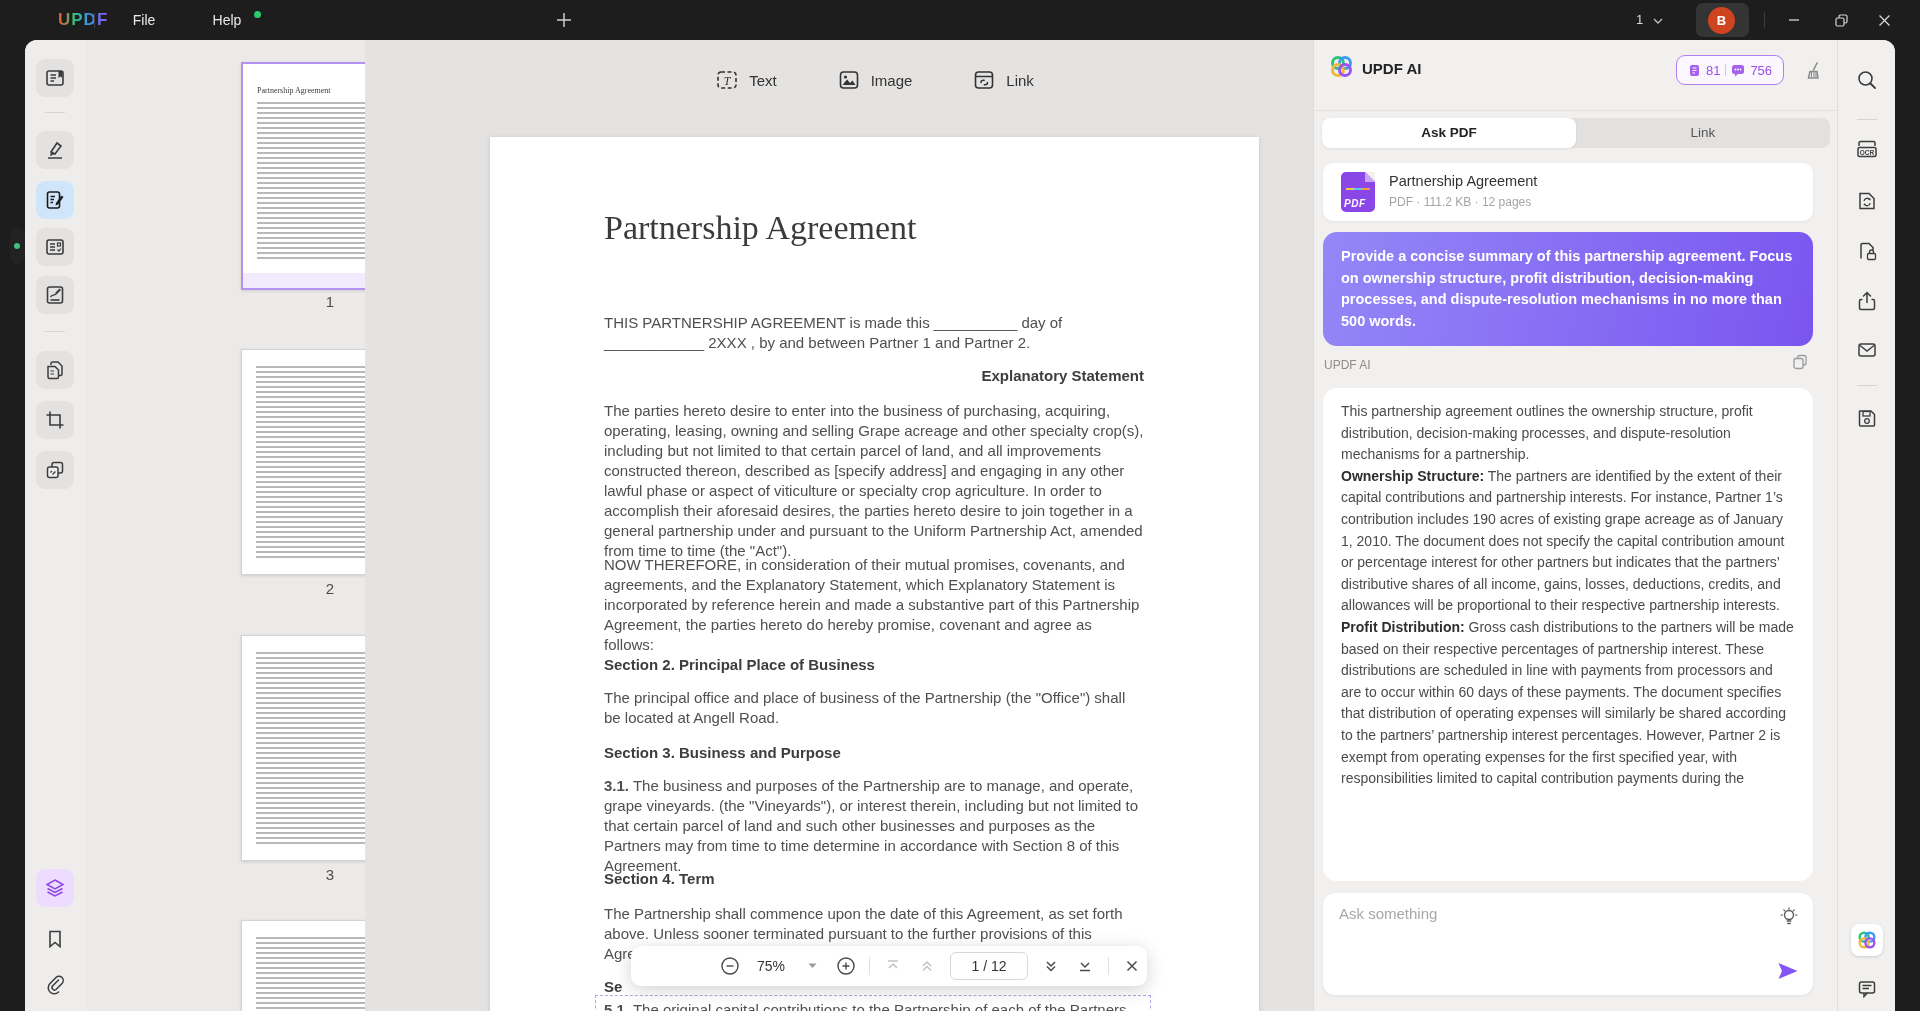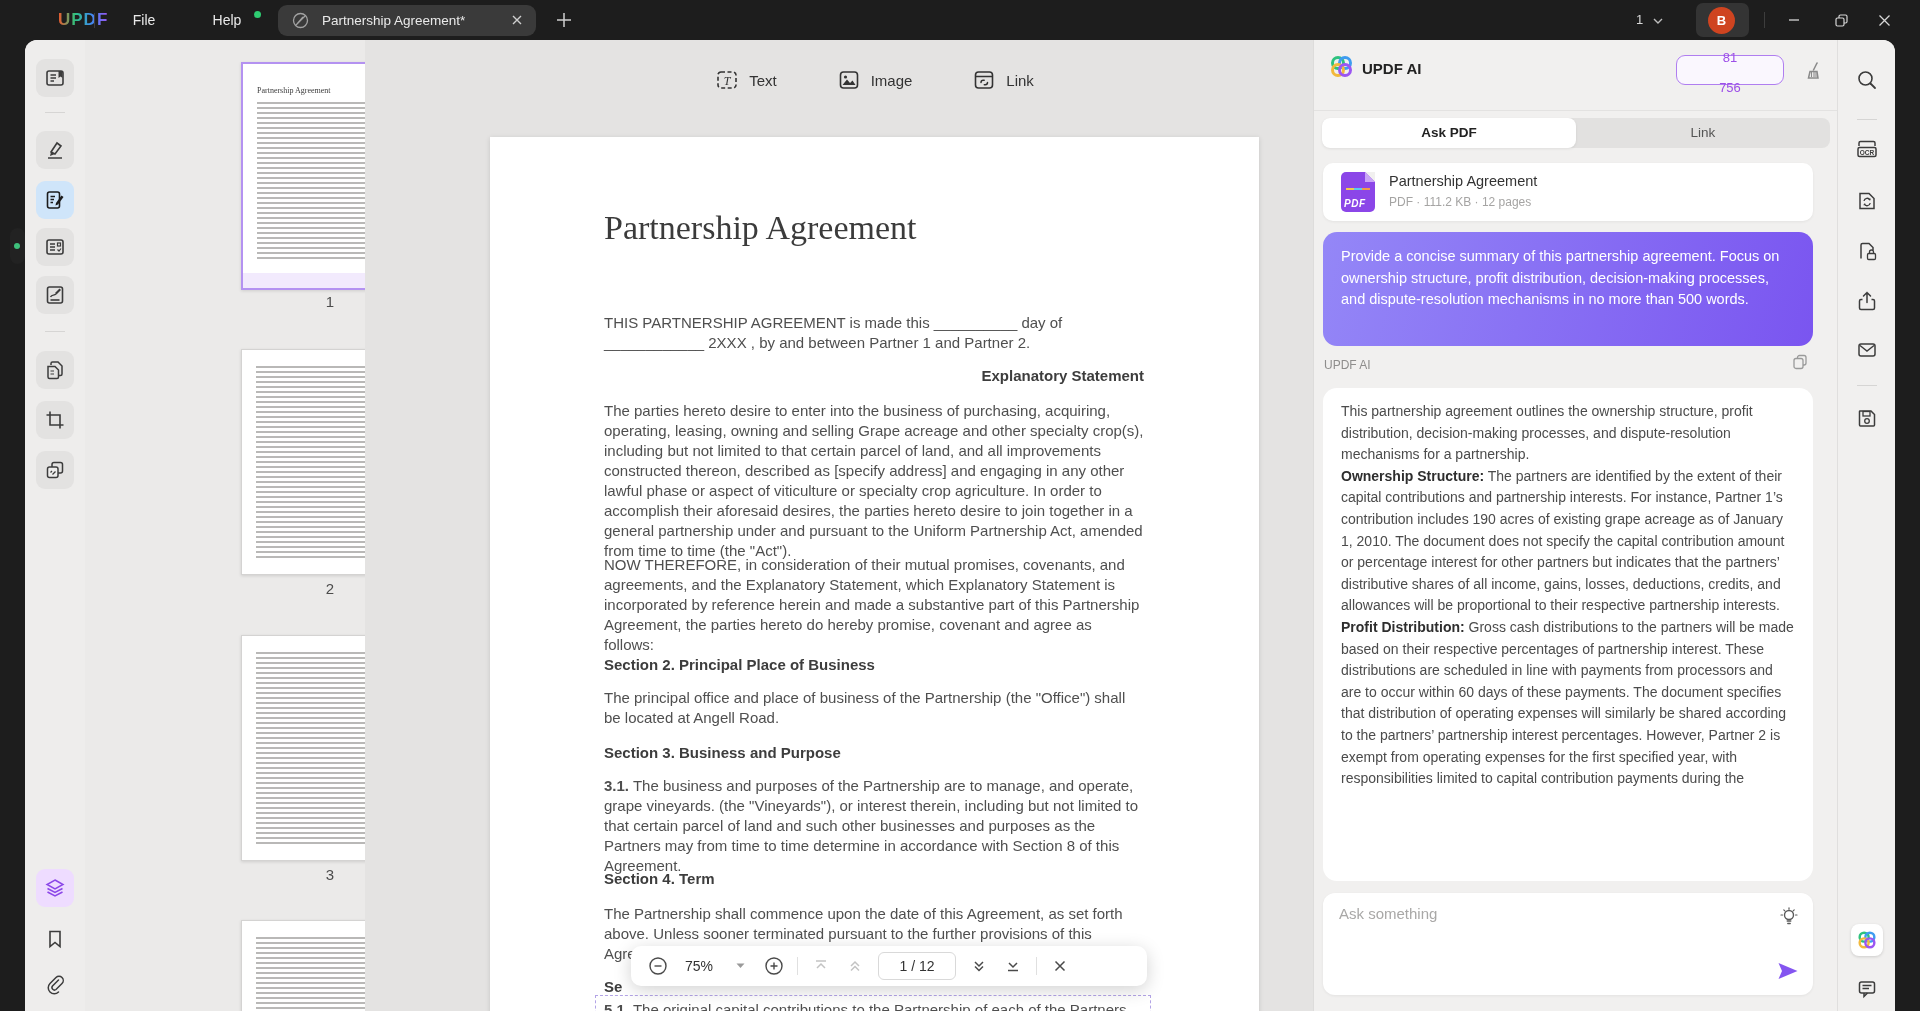--- a/index.html
+++ b/index.html
@@ -52,49 +52,49 @@
   .doc-tool{display:flex;align-items:center;gap:10px;color:#333;font-size:15px;cursor:pointer;}
   .page{position:absolute;left:125px;top:97px;width:769px;height:914px;background:#fff;box-shadow:0 1px 5px rgba(0,0,0,.13);}
   .doc-title{position:absolute;left:114px;top:72px;font-family:"Liberation Serif",serif;font-size:34px;color:#3b3b3b;}
   .doc-block{position:absolute;left:114px;width:540px;font-size:15px;line-height:20px;color:#4f4f4f;}
   .doc-h{font-weight:bold;color:#3d3d3d;}
   .doc-center{text-align:right;}
   .dashed-box{position:absolute;left:105px;top:858px;width:556px;height:40px;border:1px dashed #b3a4e6;padding:4px 8px;box-sizing:border-box;
               font-size:15px;line-height:20px;color:#4f4f4f;}
   
   .zoombar{position:absolute;left:266px;top:906px;width:516px;height:40px;background:#fff;border-radius:10px;
-           box-shadow:0 4px 18px rgba(0,0,0,.18);display:flex;align-items:center;padding:0 16px;box-sizing:border-box;gap:12px;}
+           box-shadow:0 4px 18px rgba(0,0,0,.18);display:flex;align-items:center;padding:0 4px;box-sizing:border-box;gap:12px;justify-content:flex-end;}
   .zoombar .zsep{width:1px;height:18px;background:#e0e0e0;}
   .zoom-level{font-size:14px;color:#333;min-width:36px;text-align:center;}
   .pagebox{border:1px solid #d9d9d9;border-radius:6px;width:76px;height:26px;line-height:26px;text-align:center;font-size:14px;color:#333;}
   .zicon{display:flex;align-items:center;justify-content:center;width:22px;height:22px;}
   
   .ai-panel{position:absolute;left:1288px;top:0;width:524px;height:971px;background:#f1f0ef;border-left:1px solid #dddcdb;}
   .ai-header{position:absolute;left:0;top:0;width:524px;height:70px;}
   .ai-logo{position:absolute;left:14px;top:13px;}
   .ai-title{position:absolute;left:48px;top:20px;font-size:15px;font-weight:bold;color:#222;}
   .usage-badge{position:absolute;left:362px;top:15px;width:106px;height:28px;border:1.5px solid #b07ef0;border-radius:9px;
-               display:flex;align-items:center;justify-content:center;gap:5px;font-size:13px;color:#9d4fe8;background:#faf7fe;flex-direction:column;}
+               display:flex;align-items:center;justify-content:center;gap:5px;font-size:13px;color:#9d4fe8;background:#faf7fe;}
   .usage-badge .usep{width:1px;height:12px;background:#d9c2f5;}
   .broom{position:absolute;left:490px;top:20px;}
   .ai-hdiv{position:absolute;left:0;top:70px;width:524px;height:1px;background:#e3e2e1;}
   .ai-tabs{position:absolute;left:8px;top:78px;width:508px;height:30px;background:#e2e1e0;border-radius:8px;display:flex;}
   .ai-tab{flex:1;text-align:center;line-height:30px;font-size:13.5px;color:#555;cursor:pointer;}
   .ai-tab.active{background:#fff;border-radius:8px;color:#222;font-weight:bold;box-shadow:0 1px 3px rgba(0,0,0,.08);}
   .file-card{position:absolute;left:9px;top:123px;width:490px;height:58px;background:#fff;border-radius:10px;box-shadow:0 1px 3px rgba(0,0,0,.06);}
   .pdf-ico{position:absolute;left:18px;top:9px;width:34px;height:40px;background:#8b46e8;border-radius:5px;}
   .pdf-ico .fold{position:absolute;right:0;top:0;width:0;height:0;border-left:10px solid transparent;border-top:10px solid #f1f0ef;}
   .pdf-ico .fold2{position:absolute;right:0;top:0;width:0;height:0;border-right:10px solid transparent;border-bottom:10px solid #c9a4f7;}
   .pdf-ico .bars{position:absolute;left:5px;top:16px;width:24px;height:2px;background:linear-gradient(90deg,#f2c94c 0 33%,#56ccf2 33% 66%,#f2994a 66%);}
   .pdf-ico .lbl{position:absolute;left:3px;bottom:3px;font-size:10px;font-weight:bold;color:#fff;letter-spacing:.5px;font-style:italic;}
   .file-name{position:absolute;left:66px;top:10px;font-size:14.5px;color:#333;}
   .file-meta{position:absolute;left:66px;top:32px;font-size:12px;color:#a5a4a3;}
   .user-bubble{position:absolute;left:9px;top:192px;width:490px;height:114px;border-radius:14px;
                background:linear-gradient(105deg,#9487f7 0%,#7a55f0 100%);color:#fff;font-size:14.5px;line-height:21.5px;
-               padding:14px 18px;box-sizing:border-box;}
+               padding:14px 18px;box-sizing:border-box;font-weight:bold;}
   .resp-label{position:absolute;left:10px;top:318px;font-size:12px;color:#8e8d8c;}
   .copy-btn{position:absolute;left:478px;top:314px;}
   .resp-card{position:absolute;left:9px;top:348px;width:490px;height:493px;background:#fff;border-radius:14px;overflow:hidden;}
   .resp-text{position:absolute;left:18px;top:13px;width:454px;font-size:14px;line-height:21.6px;color:#4b4b4b;}
   .resp-text b{color:#2e2e2e;}
   .ask-box{position:absolute;left:9px;top:853px;width:490px;height:102px;background:#fff;border-radius:12px;box-shadow:0 1px 3px rgba(0,0,0,.06);}
   .ask-input{position:absolute;left:14px;top:10px;width:420px;height:80px;border:none;outline:none;resize:none;
              font-family:"Liberation Sans",sans-serif;font-size:15px;color:#333;background:transparent;}
   .ask-input::placeholder{color:#a9a8a7;}
   .bulb-btn{position:absolute;right:14px;top:14px;}
@@ -112,30 +112,20 @@
 
 <div class="screen">
 
   <div class="titlebar">
     <div class="logo">UPDF</div>
     <div class="tb-sep"></div>
     <div class="tb-menu menu-file">File</div>
     <div class="tb-menu menu-help">Help</div>
     <div class="help-dot"></div>
 
-    <div class="tab">
-      <svg class="tab-pen" width="17" height="17" viewBox="0 0 17 17">
-        <circle cx="8.5" cy="8.5" r="7" fill="none" stroke="#bdbdbd" stroke-width="1.3"></circle>
-        <path d="M5 12 L11 5 M4 13 L13 4" stroke="#bdbdbd" stroke-width="1.3"></path>
-      </svg>
-      <span class="tab-title">Partnership Agreement*</span>
-      <svg class="tab-close" width="14" height="14" viewBox="0 0 14 14">
-        <path d="M3 3 L11 11 M11 3 L3 11" stroke="#cfcfcf" stroke-width="1.4"></path>
-      </svg>
-    </div>
 
     <svg class="tb-plus" viewBox="0 0 24 24">
       <path d="M12 5 V19 M5 12 H19" stroke="#cfcfcf" stroke-width="1.5"></path>
     </svg>
 
     <div class="pages-dd">
       <span>1</span>
       <svg width="10" height="7" viewBox="0 0 10 7" style="display:inline">
           <path d="M1 1 L5 5 L9 1" fill="none" stroke="#bdbdbd" stroke-width="1.4"></path>
         </svg>

